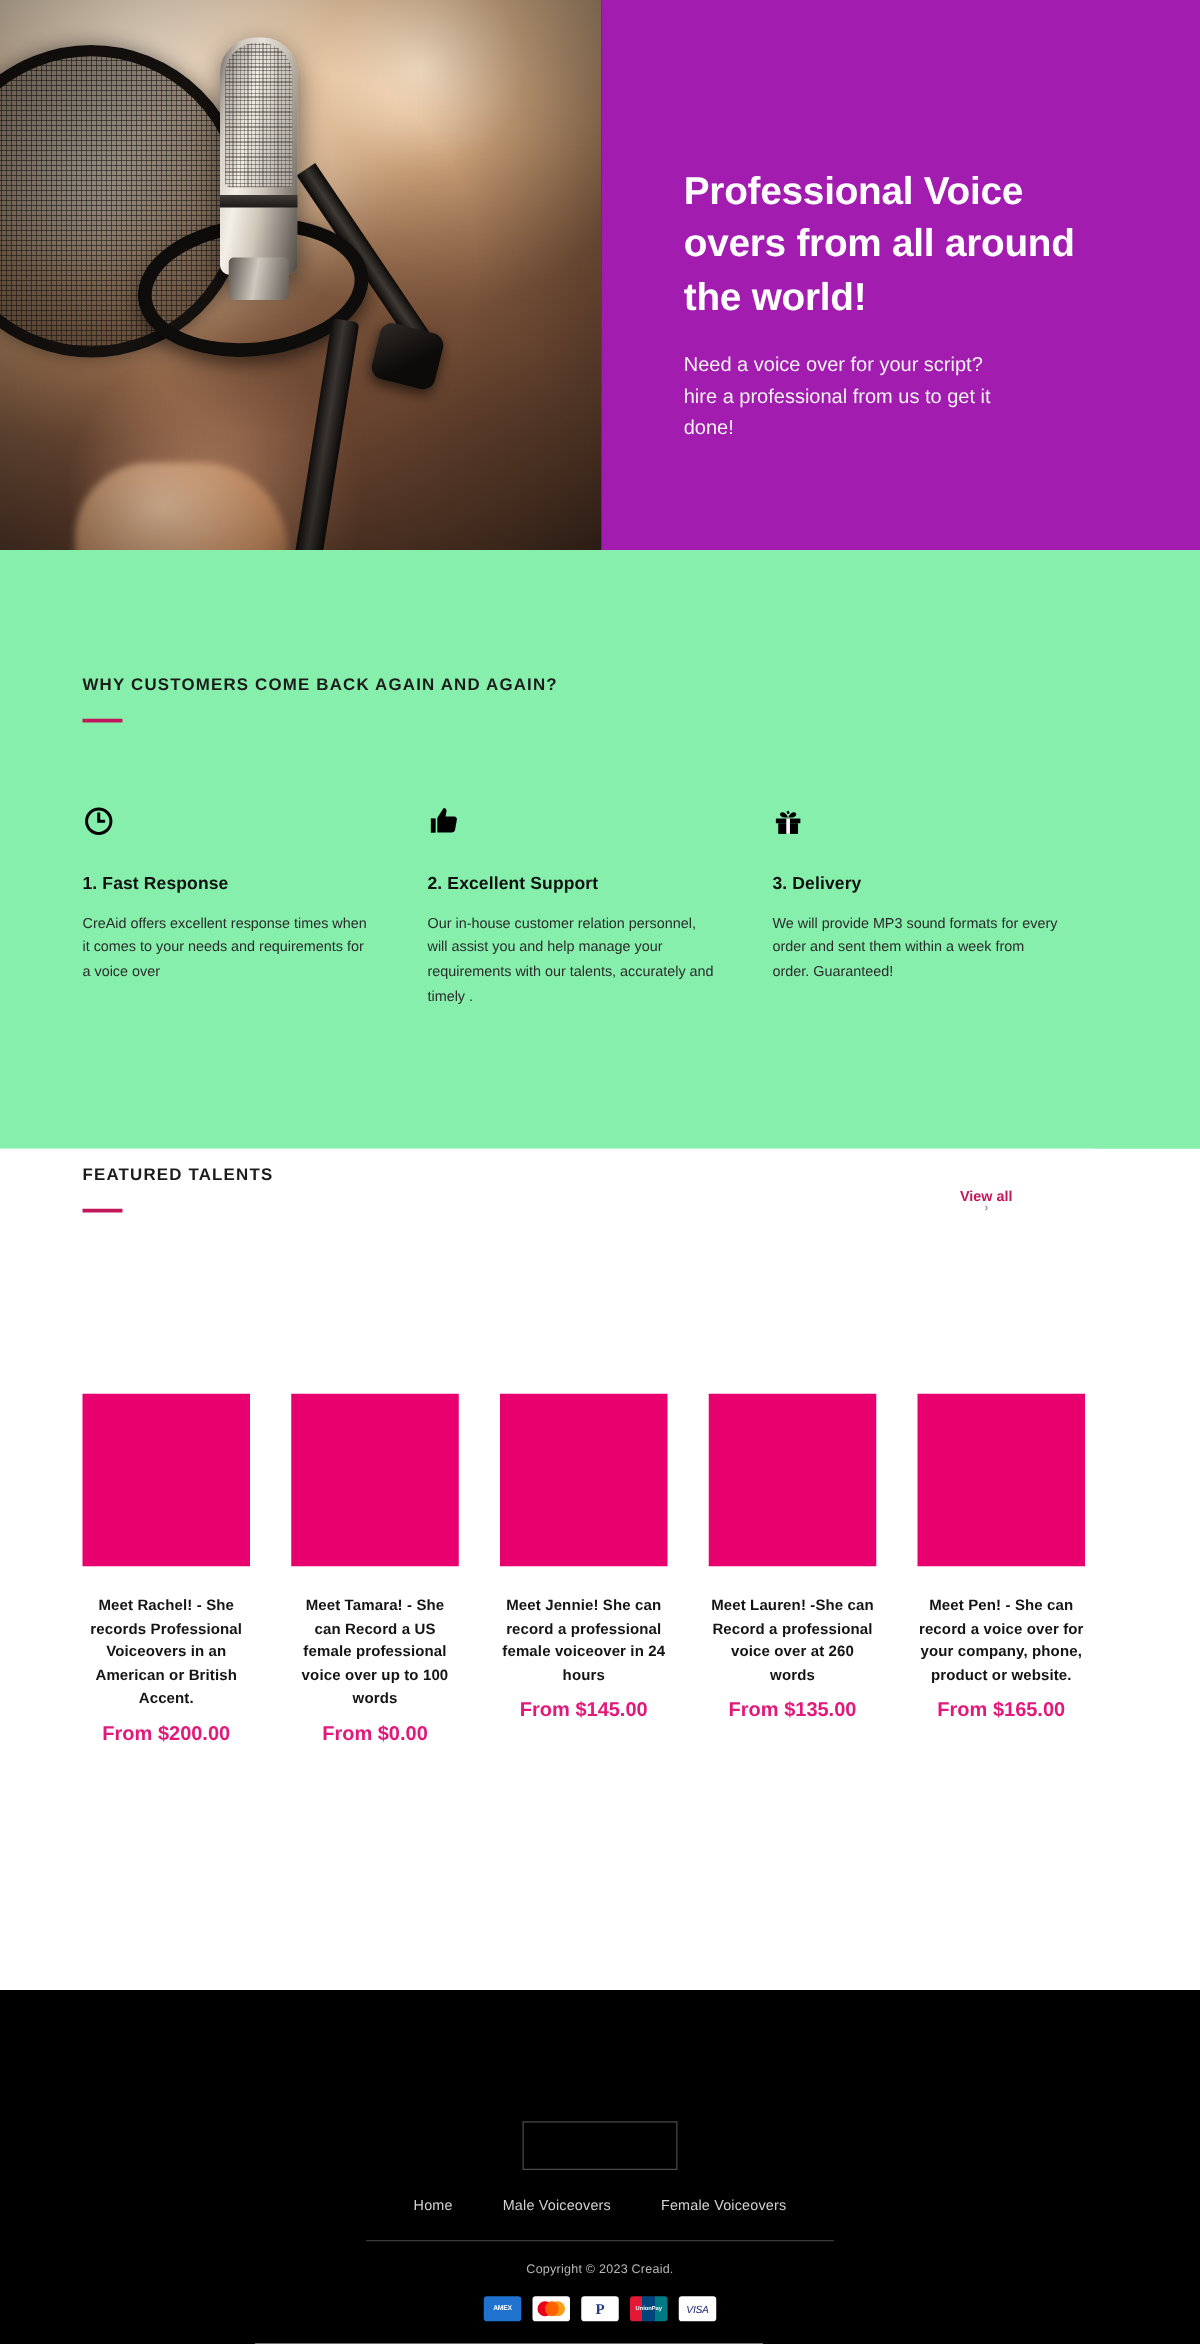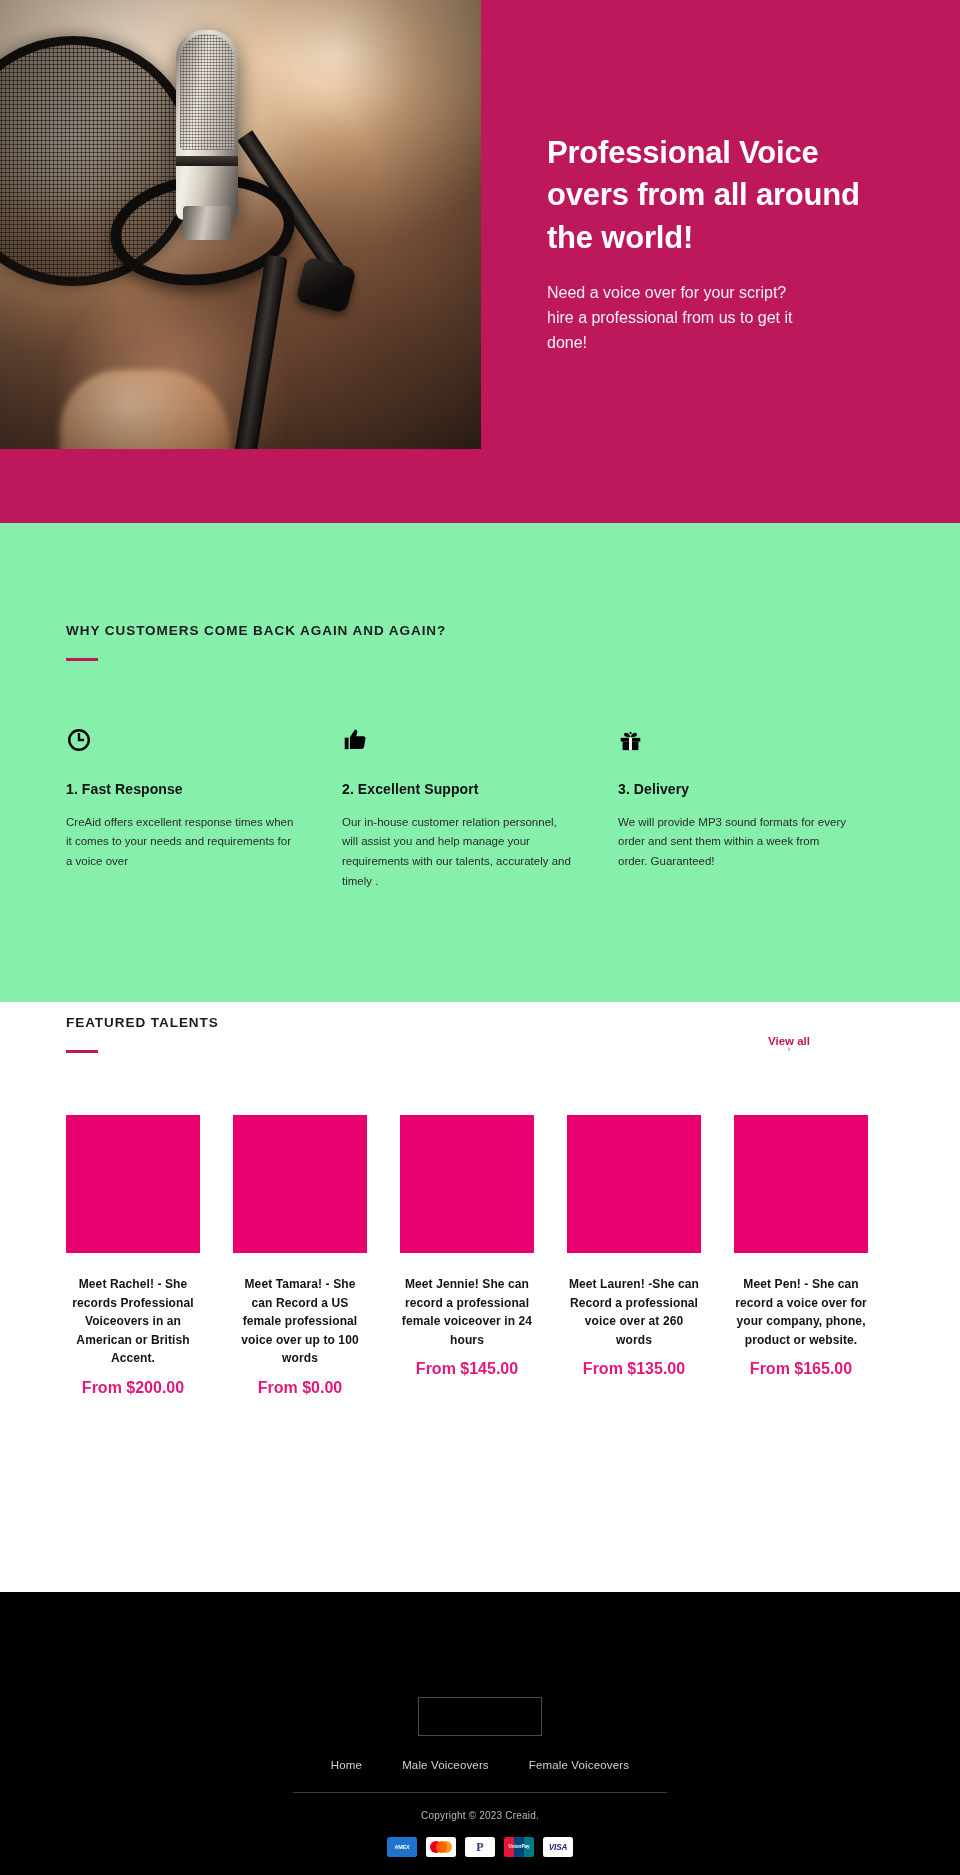--- a/index.html
+++ b/index.html
@@ -17,22 +17,22 @@
     width: 960px;
     height: 1875px;
     overflow: hidden;
   }
 
   
   .hero {
     position: relative;
     display: flex;
     width: 960px;
-    height: 523px;
-    background: #be185d;
+    height: 440px;
+    background: #a21caf;
   }
 
   .hero-media {
     position: relative;
     width: 481px;
     height: 449px;
     overflow: hidden;
     background: #1a1512;
     flex: 0 0 481px;
   }
@@ -378,21 +378,21 @@
   .pay-pp span { color: #253b80; font-size: 12px; font-weight: 700; font-family: "Liberation Serif", serif; }
   .pay-up {
     background: linear-gradient(90deg, #e21836 0%, #e21836 33%, #00447c 33%, #00447c 66%, #007b84 66%, #007b84 100%);
     position: relative;
   }
   .pay-up span {
     color: #ffffff; font-size: 4.6px; font-weight: 700; position: relative; z-index: 2;
     text-align: center; line-height: 1.15;
   }
   .pay-visa { background: #ffffff; }
-  .pay-visa span { color: #1a1f71; font-size: 8.2px; font-weight: 700; font-style: italic; letter-spacing: -0.2px; }
+  .pay-visa span { color: #1a1f71; font-size: 8.2px; font-weight: 400; font-style: italic; letter-spacing: -0.2px; }
 </style>
 </head>
 <body>
 
 <div class="page">
 
   <section class="hero">
     <div class="hero-media">
       <div class="bg-warm"></div>
       <div class="blurlayer"></div>

